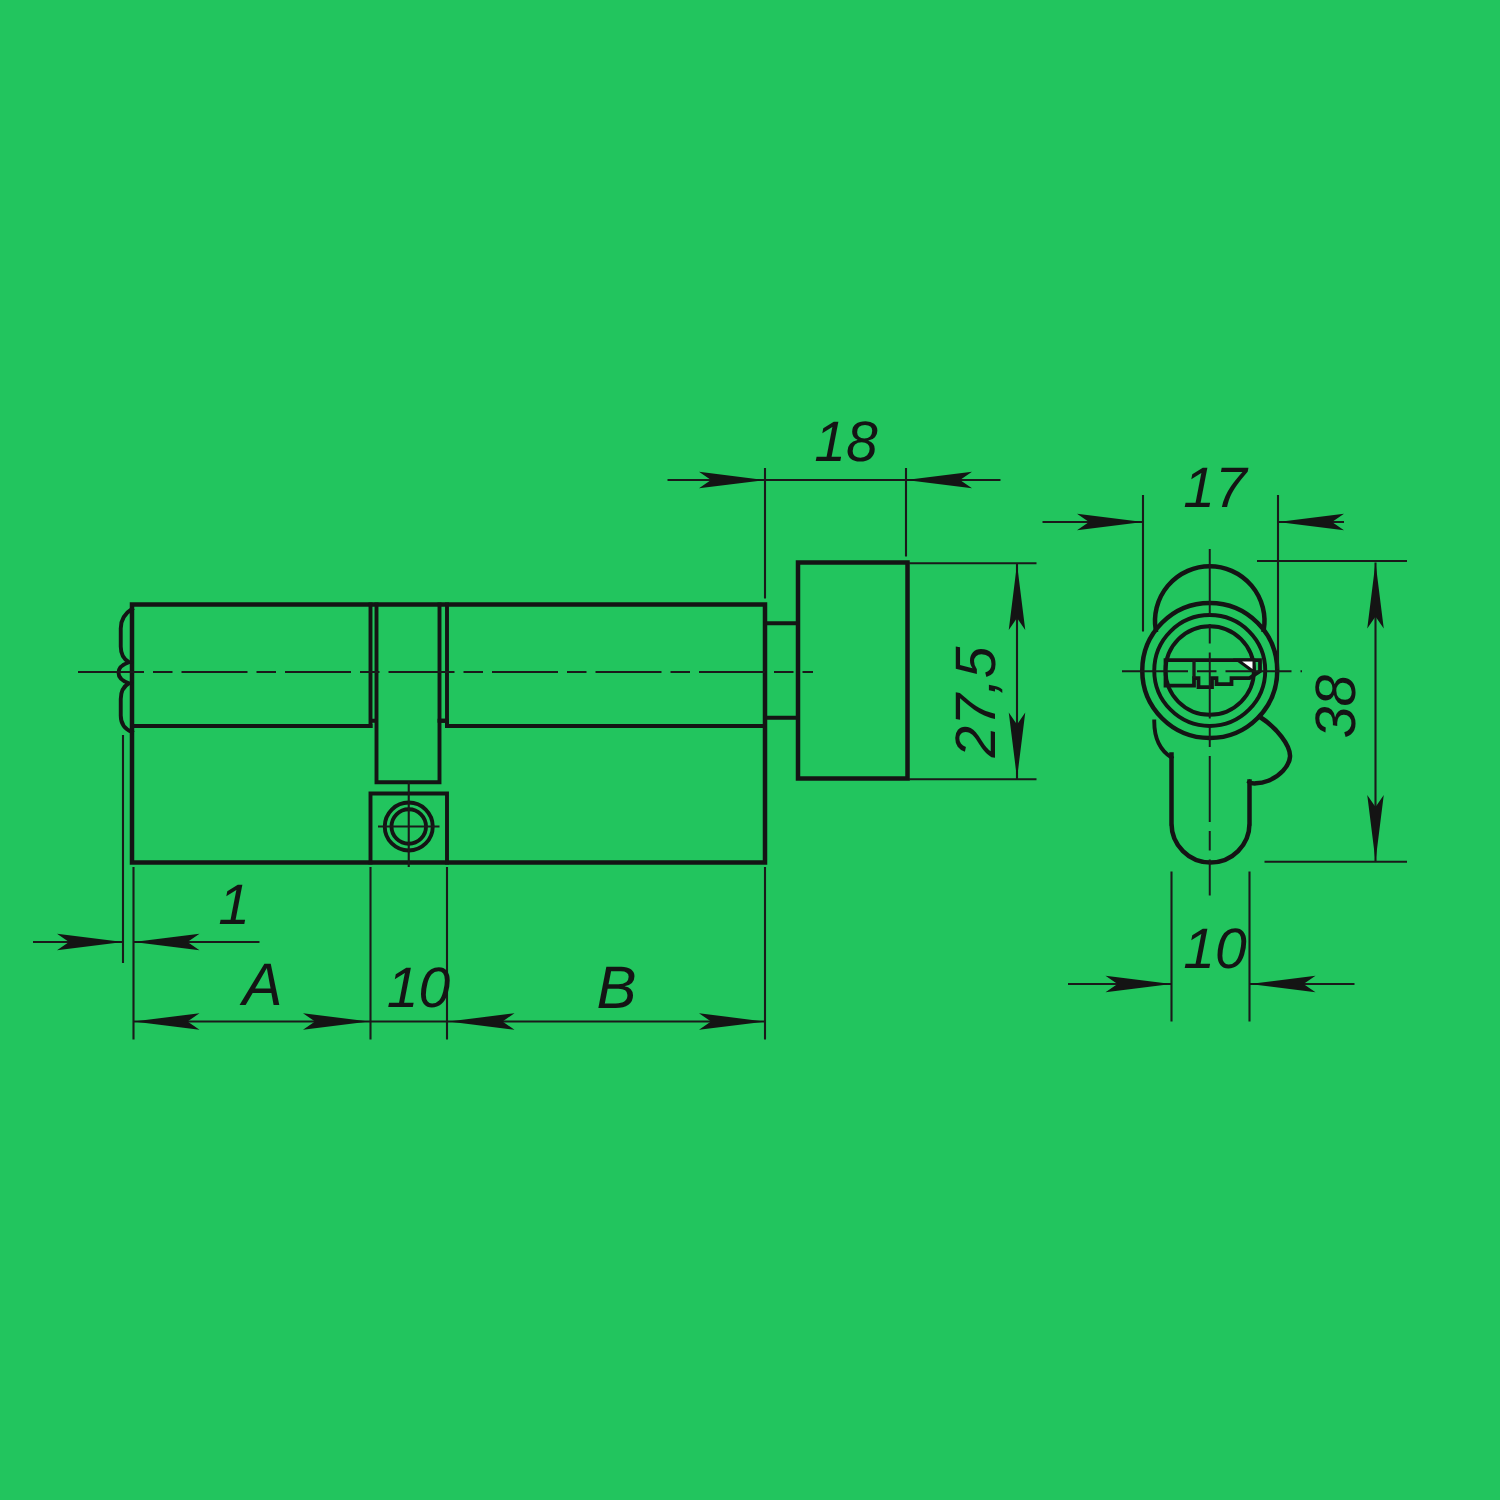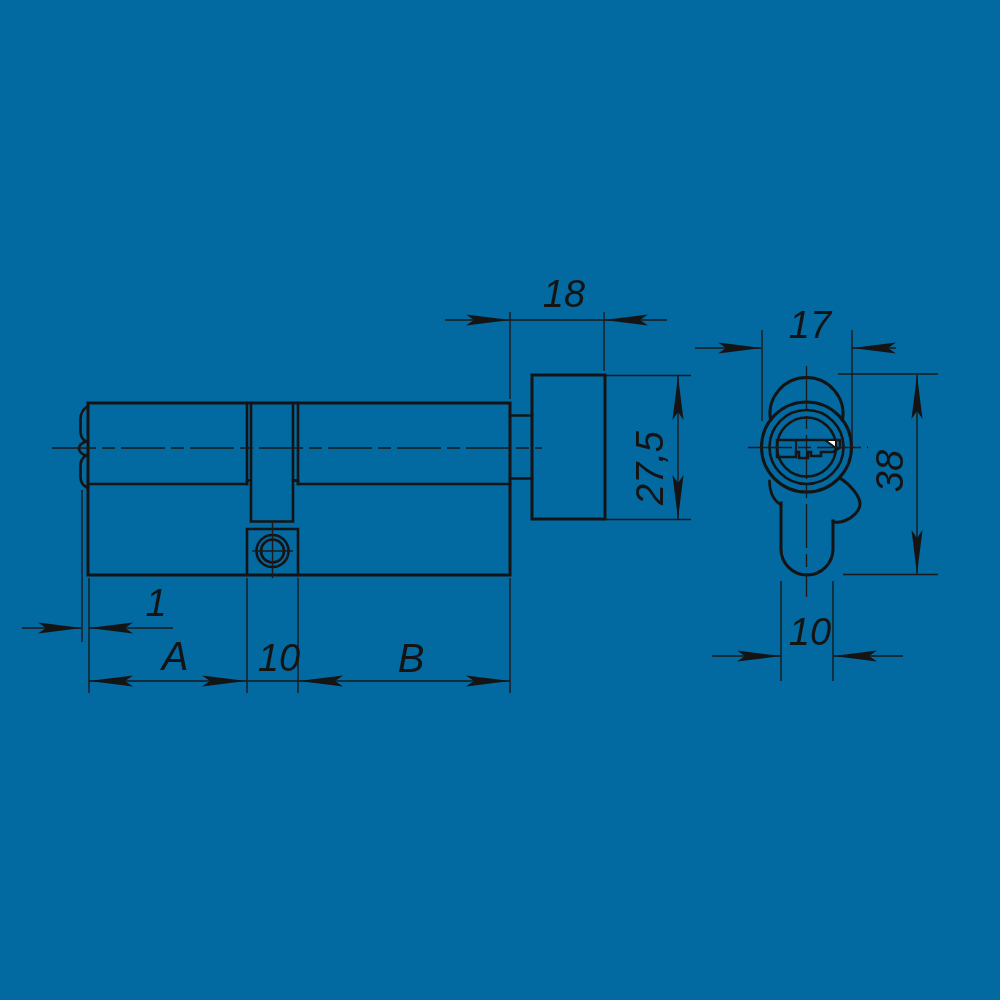--- a/index.html
+++ b/index.html
@@ -1,16 +1,16 @@
 <!DOCTYPE html>
 <html><head>
 <meta charset="utf-8">
 <style>
   html,body{margin:0;padding:0;background:#ffffff;}
-  .stage{width:1000px;height:1000px;background:#0369a1;position:relative;overflow:hidden;text-align:center;}
+  .stage{width:1000px;height:1000px;background:#22c55e;position:relative;overflow:hidden;text-align:center;}
   svg{display:block;}
   .outline{stroke:#141414;fill:none;stroke-width:3;stroke-linecap:square;}
   .outline-med{stroke:#141414;fill:none;stroke-width:2.6;stroke-linecap:square;}
   .thin{stroke:#1a1a1a;fill:none;stroke-width:1.4;stroke-linecap:butt;}
   .center{stroke:#1a1a1a;fill:none;stroke-width:1.3;stroke-dasharray:44 6 13 6;}
   .arrow{fill:#141414;stroke:none;}
   .dimtext{font-family:"Liberation Sans",sans-serif;font-style:italic;font-size:38px;fill:#141414;text-anchor:middle;}
   .dimtext-lg{font-family:"Liberation Sans",sans-serif;font-style:italic;font-size:40px;fill:#141414;text-anchor:middle;}
 </style>
 </head>

